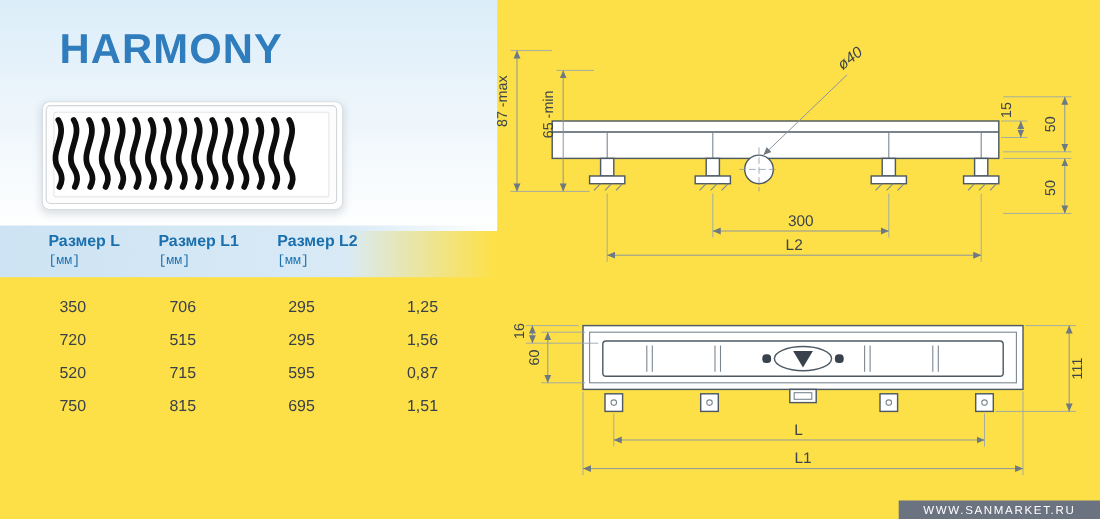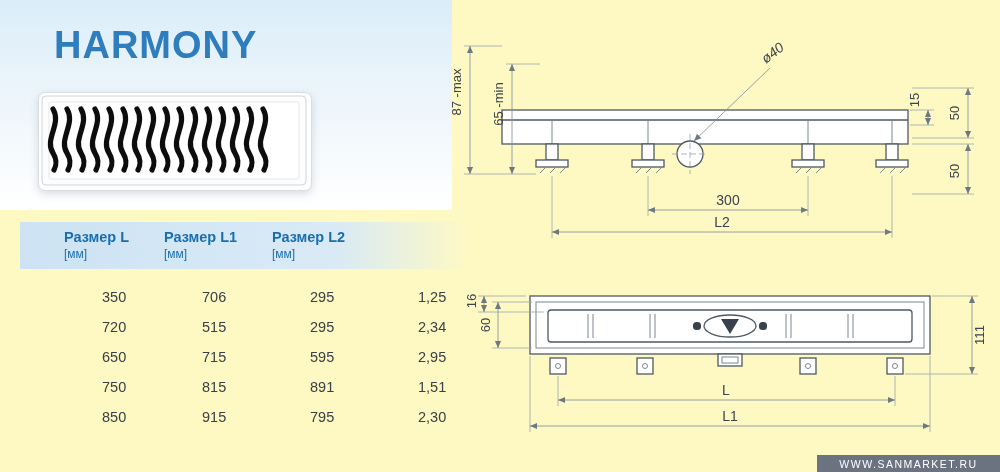--- a/index.html
+++ b/index.html
@@ -1,33 +1,33 @@
 <!DOCTYPE html>
 <html><head>
 <meta charset="utf-8">
 <style>
   html,body{margin:0;padding:0;background:#fff;}
-  .stage{position:relative;width:1000px;height:472px;background:#fef9c3;
+  .stage{position:relative;width:1000px;height:472px;background:#fde047;
          font-family:"Liberation Sans",sans-serif;overflow:hidden;}
   .left-grad{position:absolute;left:0;top:0;width:452px;height:210px;
          background:linear-gradient(180deg,#dbedf9 0%,#ecf5fb 45%,#ffffff 100%);}
   .title{position:absolute;left:54px;top:24px;margin:0;font-size:38px;font-weight:bold;
          color:#2f7dbd;letter-spacing:1px;}
   .product{position:absolute;left:38px;top:92px;width:272px;height:97px;background:#fff;
          border:1px solid #d8dde1;border-radius:7px;box-shadow:0 3px 8px rgba(60,80,100,.18);}
   .product svg{display:block;}
-  .spec{position:absolute;left:0;top:222px;width:450px;margin-left:20px;}
+  .spec{position:absolute;left:0;top:205px;width:450px;}
   .thead{display:grid;grid-template-columns:100px 108px 108px 92px;
          padding:7px 0 8px 44px;
          background:linear-gradient(90deg,#cde3f3 0%,#d9eaf6 70%,rgba(218,234,246,0) 100%);}
   .th-label{color:#1a6fad;font-weight:bold;font-size:14.5px;}
-  .th-unit{color:#1a6fad;font-size:12px;margin-top:2px;}
+  .th-unit{color:#1a6fad;font-size:12px;margin-top:2px;font-family:Liberation Mono, monospace;}
   .tbody{padding-top:13px;}
   .trow{display:grid;grid-template-columns:100px 108px 108px 92px;height:30px;
-         align-items:center;padding-left:72px;font-size:14.5px;color:#394049;}
+         align-items:center;padding-left:44px;font-size:14.5px;color:#394049;}
   .tcell{padding-left:10px;}
   .draw{position:absolute;left:440px;top:0;width:560px;height:455px;}
   .wm{position:absolute;right:0;bottom:0;width:183px;height:17px;background:#6b7380;
          color:#fff;font-size:10.5px;letter-spacing:1.5px;display:flex;
          align-items:center;justify-content:center;text-align:right;}
   
   .body-ln{stroke:#4e5963;stroke-width:1.3;fill:none;}
   .body-fill{stroke:#4e5963;stroke-width:1.3;fill:#ffffff;}
   .thin-ln{stroke:#7b8790;stroke-width:1;fill:none;}
   .dim-ln{stroke:#8b959e;stroke-width:0.9;fill:none;}
@@ -91,39 +91,33 @@
       <div class="trow">
         <span class="tcell">350</span>
         <span class="tcell">706</span>
         <span class="tcell">295</span>
         <span class="tcell">1,25</span>
       </div>
       <div class="trow">
         <span class="tcell">720</span>
         <span class="tcell">515</span>
         <span class="tcell">295</span>
-        <span class="tcell">2,34</span>
-      </div>
-      <div class="trow">
-        <span class="tcell">650</span>
+        <span class="tcell">1,56</span>
+      </div>
+      <div class="trow">
+        <span class="tcell">520</span>
         <span class="tcell">715</span>
         <span class="tcell">595</span>
-        <span class="tcell">2,95</span>
+        <span class="tcell">0,87</span>
       </div>
       <div class="trow">
         <span class="tcell">750</span>
         <span class="tcell">815</span>
-        <span class="tcell">891</span>
+        <span class="tcell">695</span>
         <span class="tcell">1,51</span>
-      </div>
-      <div class="trow">
-        <span class="tcell">850</span>
-        <span class="tcell">915</span>
-        <span class="tcell">795</span>
-        <span class="tcell">2,30</span>
       </div>
     </div>
   </div>
 
   <svg class="draw" viewBox="0 0 560 455">
     <defs>
       <marker id="ar" markerWidth="9" markerHeight="8" refX="8" refY="4" orient="auto-start-reverse">
         <path d="M0,0.5 L8,4 L0,7.5 Z" fill="#6f7982"></path>
       </marker>
     </defs>

